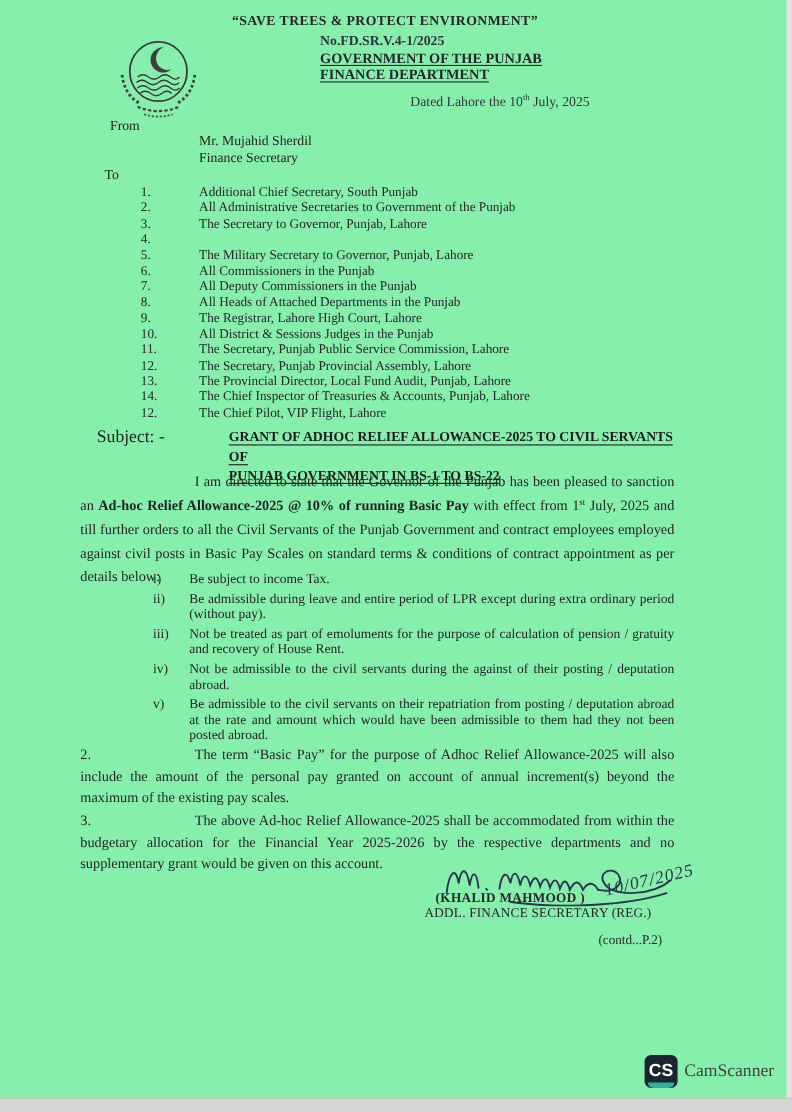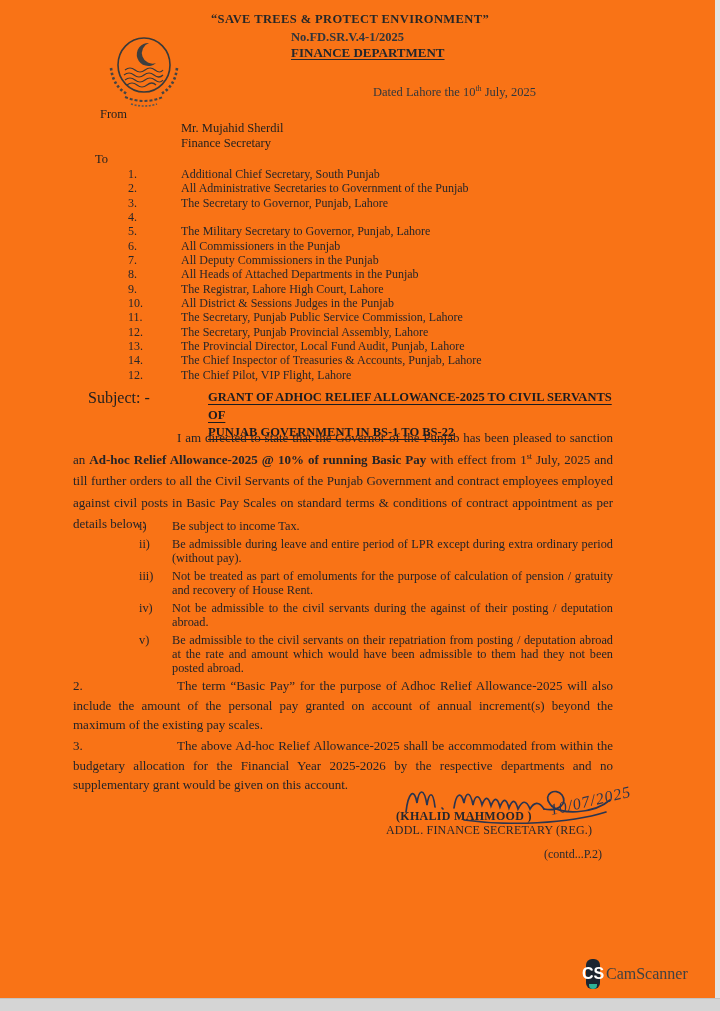--- a/index.html
+++ b/index.html
@@ -1,18 +1,18 @@
 <!DOCTYPE html>
 <html><head>
 <meta charset="utf-8">
 <style>
   html,body{margin:0;padding:0;background:#ffffff;}
   .page{
     position:relative;width:720px;height:1011px;margin:0 auto;
-    background:#f97316;overflow:hidden;
+    background:#86efac;overflow:hidden;
     font-family:"Liberation Serif", serif;color:#1f1f1f;
   }
   .abs{position:absolute;}
   
   .motto{left:0;top:12px;width:700px;text-align:center;font-weight:bold;font-size:12.5px;letter-spacing:.4px;color:#272727;}
   .crest{left:103px;top:34px;}
   .head-right{left:291px;top:30px;width:312px;text-align:left;line-height:14.5px;}
   .ref-no{font-size:12.5px;font-weight:bold;color:#30353b;}
   .org{font-size:13px;font-weight:bold;text-decoration:underline;text-underline-offset:2px;color:#23272c;margin-top:1px;}
   .dated{left:373px;top:85px;font-size:12.5px;color:#33373c;}
@@ -41,21 +41,21 @@
   .sig-svg{left:398px;top:776px;}
   .hand-date{left:549px;top:792px;font-size:16px;font-style:italic;color:#2b3550;transform:rotate(-13deg);letter-spacing:1px;}
   .sig-name{left:396px;top:809px;font-size:12px;font-weight:bold;letter-spacing:.3px;color:#26262c;}
   .sig-title{left:386px;top:823px;font-size:12px;letter-spacing:.2px;color:#26262c;}
   .contd{left:544px;top:847px;font-size:12px;color:#2a2a2e;}
   
   .edge-bottom{left:0;top:998px;width:720px;height:13px;background:#d5d5d5;border-top:1px solid #c3c3c3;}
   .edge-right{left:715px;top:0;width:5px;height:1011px;background:#e4e4e3;}
   
   .cs-wrap{left:586px;top:959px;display:flex;align-items:center;}
-  .cs-icon{width:14px;height:30px;background:#1b2531;border-radius:6px;position:relative;
+  .cs-icon{width:30px;height:30px;background:#1b2531;border-radius:6px;position:relative;
     display:flex;align-items:center;justify-content:center;}
   .cs-icon span{color:#fff;font-weight:bold;font-size:16px;font-family:"Liberation Sans",sans-serif;}
   .cs-stripe{position:absolute;left:3px;right:3px;bottom:0;height:5px;background:#2eb398;border-radius:0 0 5px 5px;}
   .cs-label{margin-left:6px;font-size:16px;color:#414141;}
 </style>
 </head>
 <body>
 
 <div class="page">
 
@@ -71,20 +71,21 @@
       <path d="M24,51 q5,-4 10,0 t10,0 t9,0" fill="none" stroke="#3a3a3a" stroke-width="1.2"></path>
       <path d="M8,34 q2,18 16,26" fill="none" stroke="#444" stroke-width="2.6" stroke-dasharray="2.5,2.2"></path>
       <path d="M74,34 q-2,18 -16,26" fill="none" stroke="#444" stroke-width="2.6" stroke-dasharray="2.5,2.2"></path>
       <path d="M22,63 q19,8 38,0" fill="none" stroke="#444" stroke-width="2" stroke-dasharray="3,2"></path>
       <path d="M28,70 q13,4 26,0" fill="none" stroke="#555" stroke-width="1.6" stroke-dasharray="2,1.6"></path>
     </svg>
   </div>
 
   <div class="abs head-right">
     <div class="ref-no">No.FD.SR.V.4-1/2025</div>
+    <div class="org">GOVERNMENT OF THE PUNJAB</div>
     <div class="org">FINANCE DEPARTMENT</div>
   </div>
 
   <div class="abs dated"><span>Dated Lahore the 10</span><sup>th</sup><span> July, 2025</span></div>
 
   <div class="abs from-label">From</div>
   <div class="abs sender">
     <div>Mr. Mujahid Sherdil</div>
     <div>Finance Secretary</div>
   </div>

